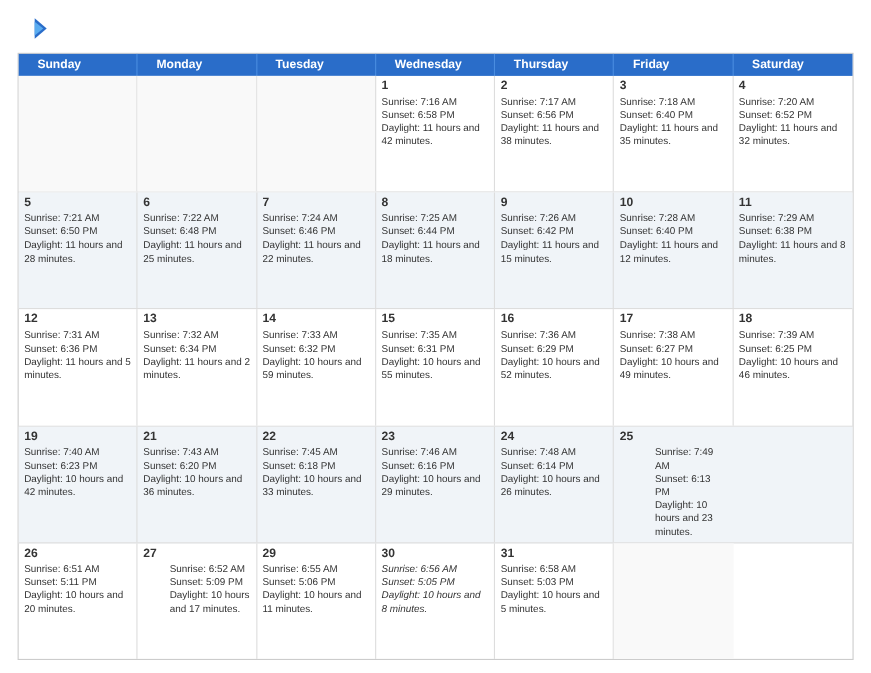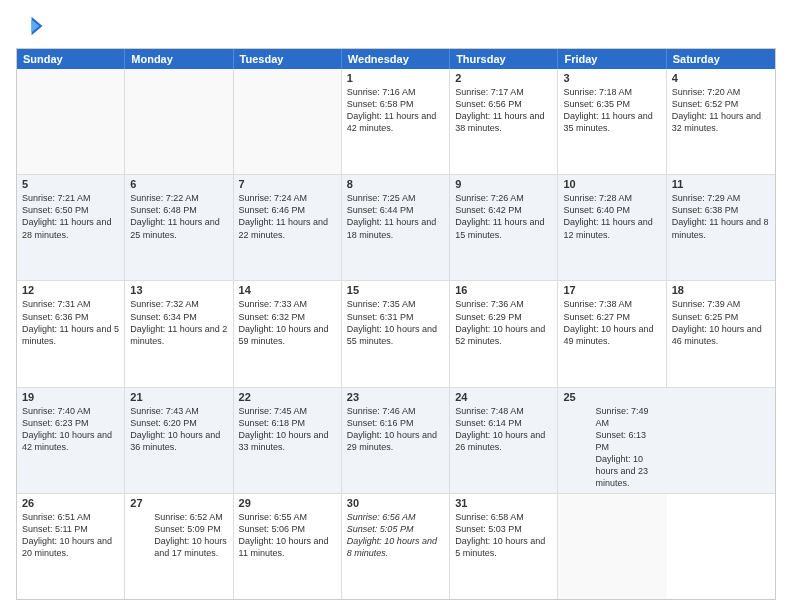--- a/index.html
+++ b/index.html
@@ -61,21 +61,21 @@
     }
     .cal-header {
       display: grid;
       grid-template-columns: repeat(7, 1fr);
       background: #2a6dc9;
     }
     .cal-header-cell {
       color: #fff;
       font-size: 11px;
       font-weight: bold;
-      padding: 4px 6px;
+      padding: 4px 17px;
       text-align: left;
       border-right: 1px solid #4a8de0;
     }
     .cal-header-cell:last-child { border-right: none; }
     .cal-body {
       flex: 1;
       display: flex;
       flex-direction: column;
     }
     .cal-row {
@@ -152,21 +152,21 @@
           </div>
           <div class="cal-cell">
             <div class="day-num">2</div>
             <div class="cell-detail" style="white-space: pre-line;">Sunrise: 7:17 AM
 Sunset: 6:56 PM
 Daylight: 11 hours and 38 minutes.</div>
           </div>
           <div class="cal-cell">
             <div class="day-num">3</div>
             <div class="cell-detail" style="white-space: pre-line;">Sunrise: 7:18 AM
-Sunset: 6:35 PM
+Sunset: 6:40 PM
 Daylight: 11 hours and 35 minutes.</div>
           </div>
           <div class="cal-cell">
             <div class="day-num">4</div>
             <div class="cell-detail" style="white-space: pre-line;">Sunrise: 7:20 AM
 Sunset: 6:52 PM
 Daylight: 11 hours and 32 minutes.</div>
           </div>
         </div>
         <div class="cal-row alt-row">

